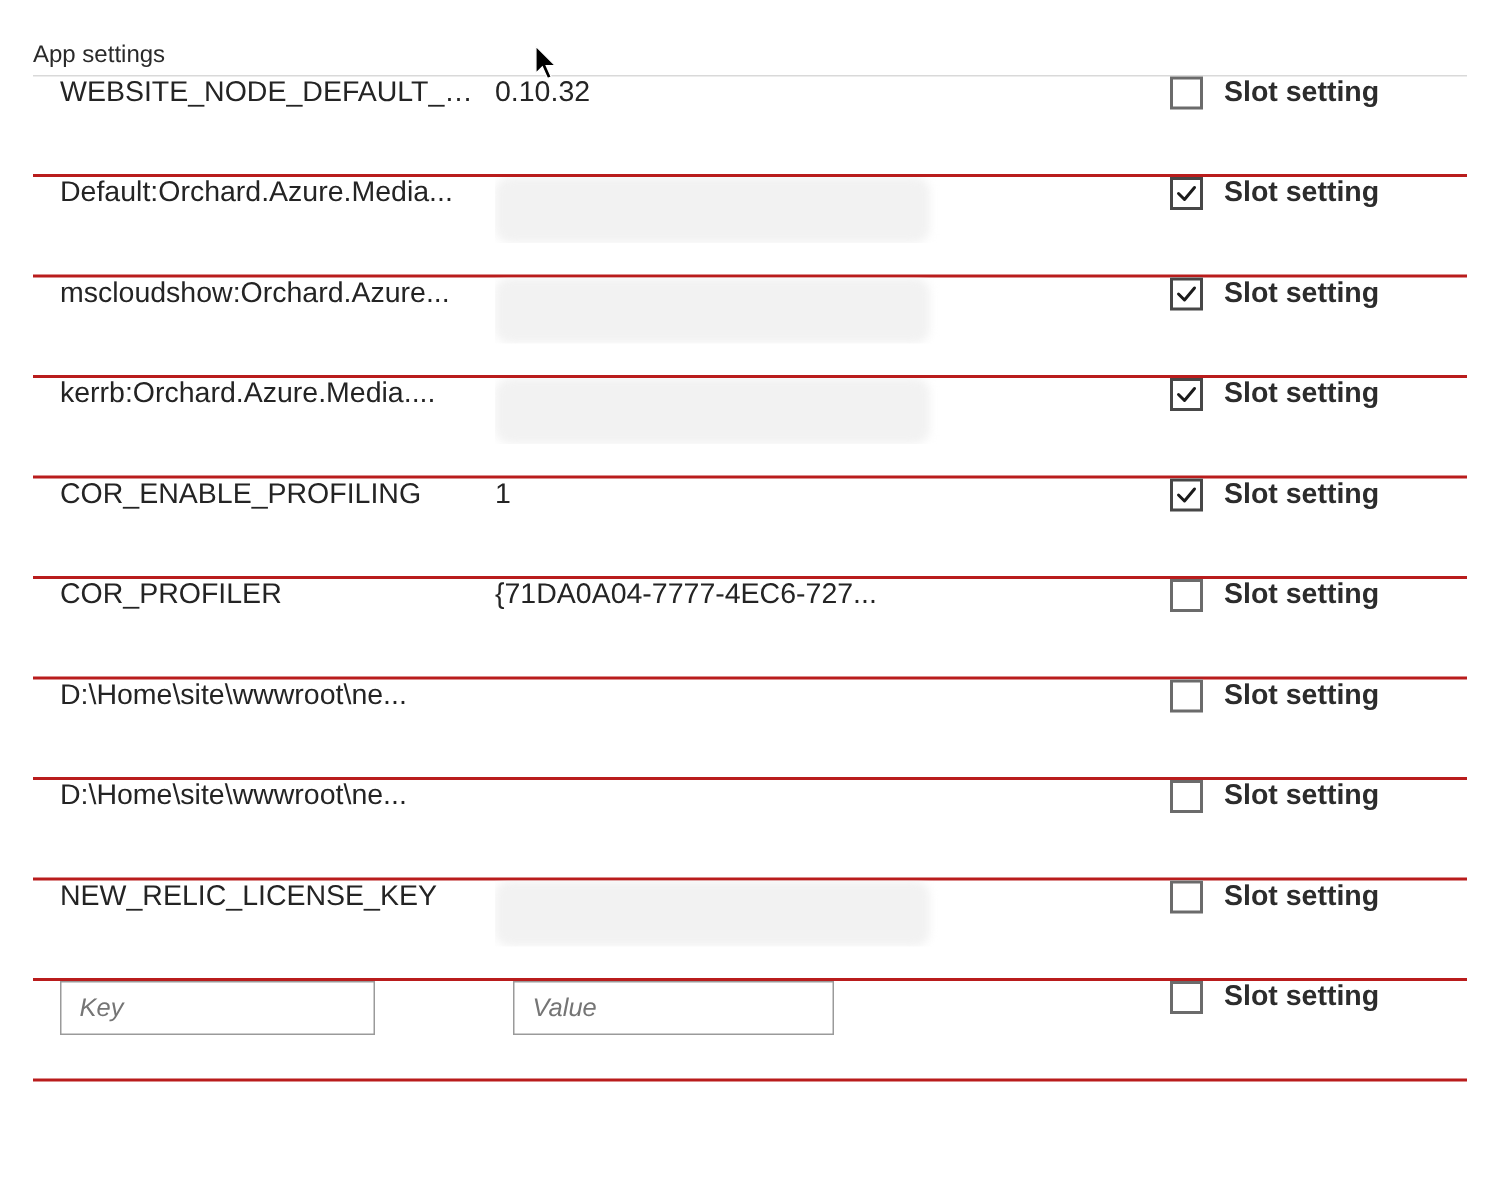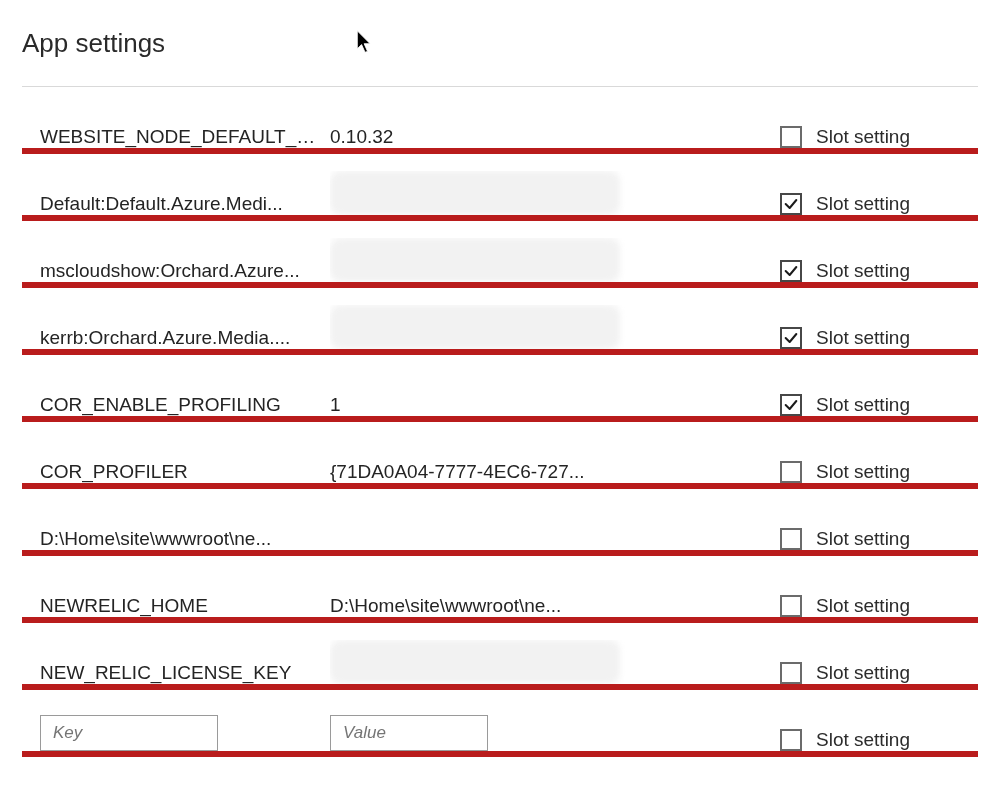--- a/index.html
+++ b/index.html
@@ -6,31 +6,31 @@
     body {
       font-family: "Segoe UI", Tahoma, sans-serif;
       background: #fff;
       width: 1000px;
       height: 785px;
       color: #1b1b1b;
       overflow: hidden;
     }
     .container { padding: 28px 22px 0 22px; }
     h2 {
-      font-size: 26px;
+      font-size: 16px;
       font-weight: 400;
       color: #2a2a2a;
-      margin-bottom: 27px;
+      margin-bottom: 4px;
     }
     .table { border-top: 1px solid #d9d9d9; }
     .row {
       display: flex;
-      align-items: flex-end;
+      align-items: flex-start;
       height: 67px;
-      border-bottom: 6px solid #b91c1c;
+      border-bottom: 2px solid #b91c1c;
       padding: 0 18px;
     }
     .cell-key {
       flex: 0 0 290px;
       font-size: 19px;
       color: #242424;
       white-space: nowrap;
       overflow: hidden;
       text-overflow: ellipsis;
       padding-right: 10px;
@@ -52,20 +52,21 @@
       border-radius: 10px;
       filter: blur(3px);
       vertical-align: middle;
     }
     .cell-slot {
       flex: 0 0 180px;
       display: flex;
       align-items: center;
       font-size: 19px;
       color: #2c2c2c;
+      font-weight: bold;
     }
     .chk {
       width: 22px; height: 22px;
       border: 2px solid #6b6b6b;
       margin-right: 14px;
       display: inline-flex;
       align-items: center;
       justify-content: center;
       background: #fff;
       cursor: pointer;
@@ -75,22 +76,22 @@
     .chk.checked { border-color: #474747; }
     .input-row .field {
       height: 36px;
       border: 1px solid #9a9a9a;
       font-size: 17px;
       font-style: italic;
       color: #8a8a8a;
       padding: 0 12px;
       background: #fff;
     }
-    .input-row .field.key { width: 178px; }
-    .input-row .field.value { width: 158px; margin-left: 0; }
+    .input-row .field.key { width: 210px; }
+    .input-row .field.value { width: 214px; margin-left: 12px; }
     .input-row .cell-key { padding-left: 0; }
     .cursor {
       position: absolute;
       left: 356px; top: 30px;
       width: 18px; height: 24px;
       pointer-events: none;
     }
   </style>
 </head>
 <body>
@@ -105,21 +106,21 @@
   <div class="table">
       <div class="row">
         <div class="cell-key">WEBSITE_NODE_DEFAULT_V...</div>
         <div class="cell-value">0.10.32</div>
         <div class="cell-slot">
           <span class="chk"></span>
           <span>Slot setting</span>
         </div>
       </div>
       <div class="row">
-        <div class="cell-key">Default:Default.Azure.Medi...</div>
+        <div class="cell-key">Default:Orchard.Azure.Media...</div>
         <div class="cell-value redacted"><span></span></div>
         <div class="cell-slot">
           <span class="chk checked">
             <svg viewBox="0 0 24 24">
               <path d="M4 12 L10 18 L20 6" fill="none" stroke="#1b1b1b" stroke-width="3" stroke-linecap="round" stroke-linejoin="round"></path>
             </svg>
           </span>
           <span>Slot setting</span>
         </div>
       </div>
@@ -168,21 +169,20 @@
         </div>
       </div>
       <div class="row">
         <div class="cell-value">D:\Home\site\wwwroot\ne...</div>
         <div class="cell-slot">
           <span class="chk"></span>
           <span>Slot setting</span>
         </div>
       </div>
       <div class="row">
-        <div class="cell-key">NEWRELIC_HOME</div>
         <div class="cell-value">D:\Home\site\wwwroot\ne...</div>
         <div class="cell-slot">
           <span class="chk"></span>
           <span>Slot setting</span>
         </div>
       </div>
       <div class="row">
         <div class="cell-key">NEW_RELIC_LICENSE_KEY</div>
         <div class="cell-value redacted"><span></span></div>
         <div class="cell-slot">

